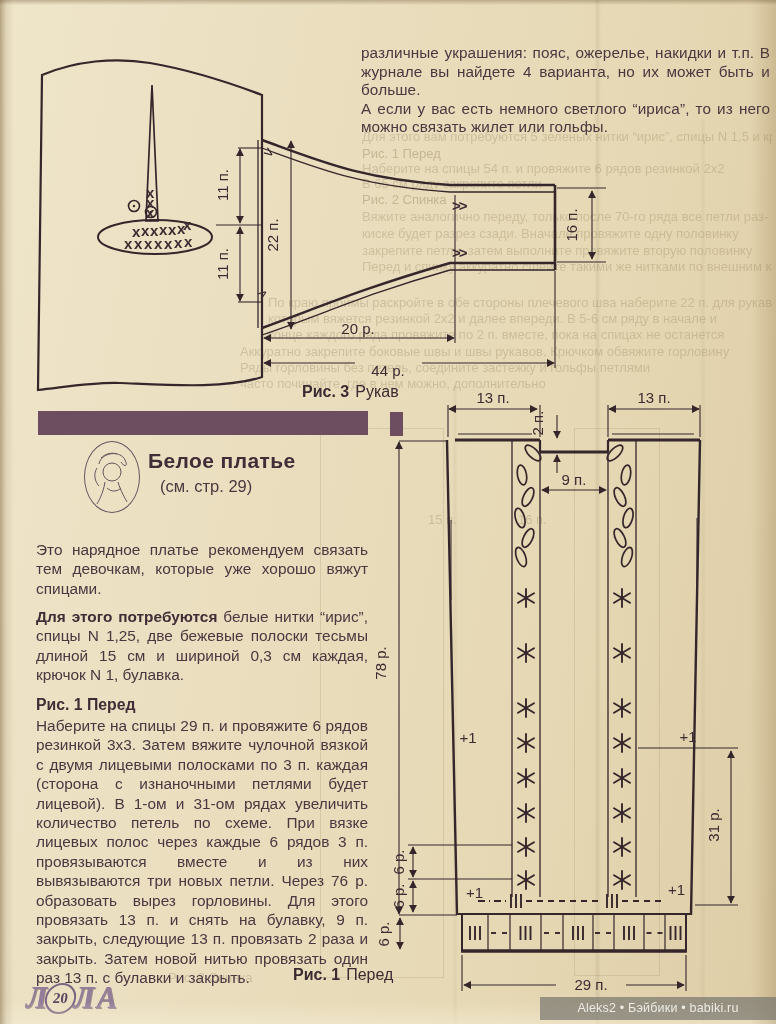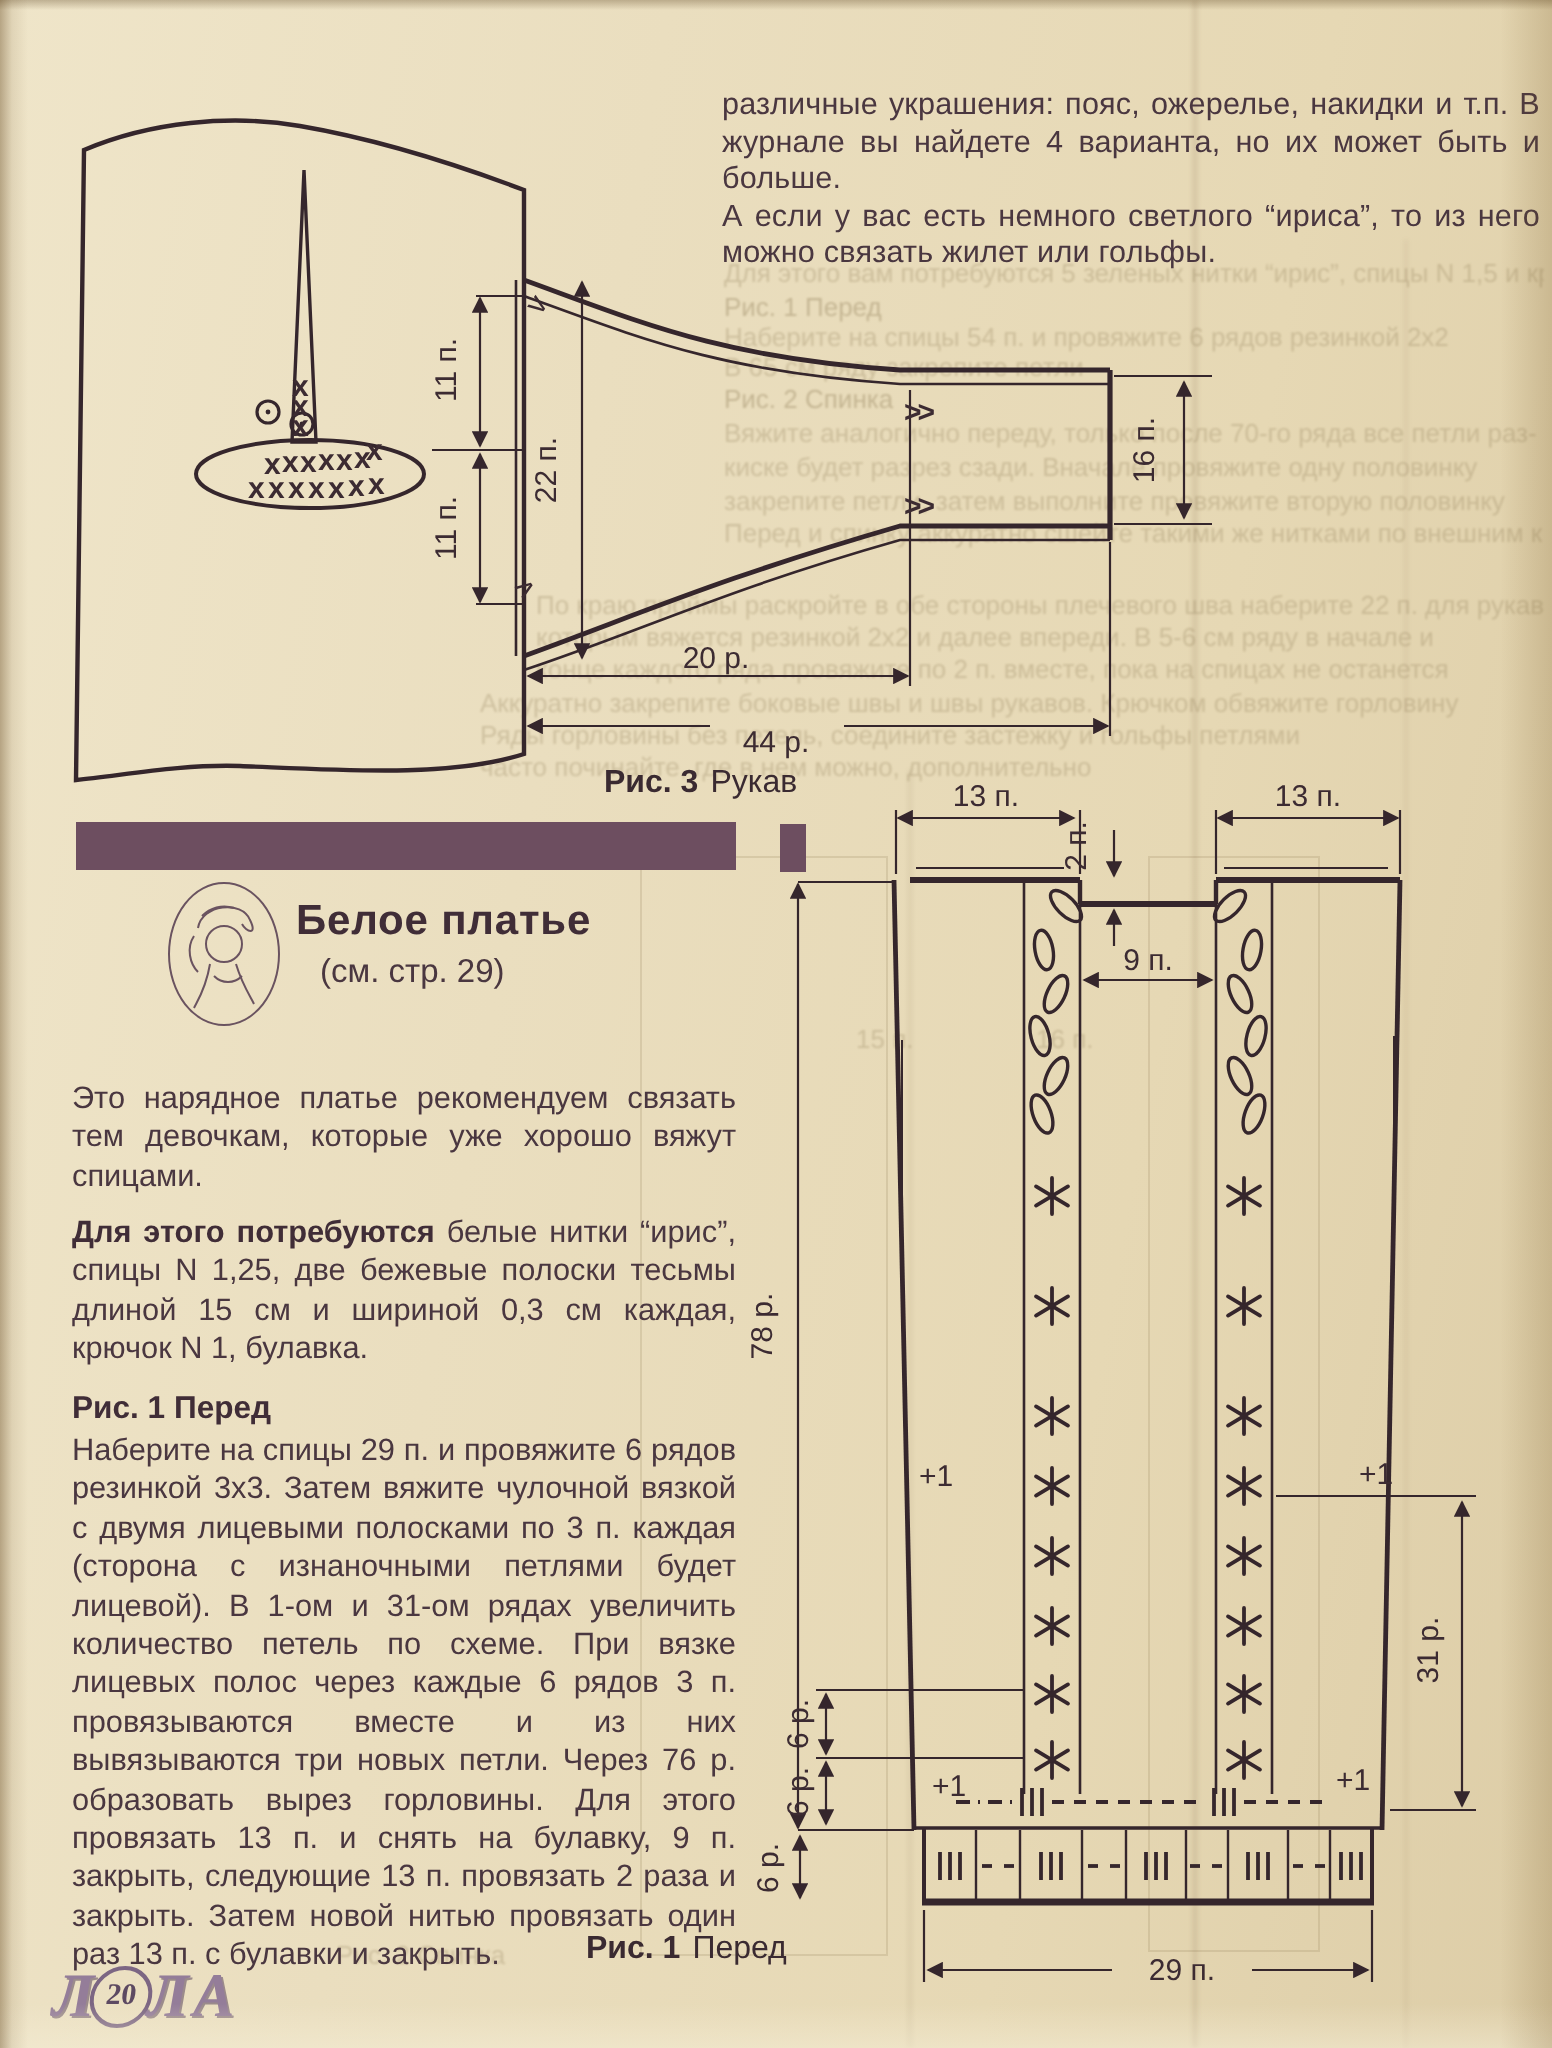--- a/index.html
+++ b/index.html
@@ -348,14 +348,15 @@
     <span class="pre">Рис. 1</span><span>Перед</span>
   </div>
 
   <div class="mag-logo">
     <span>Л</span>
       <span class="page-circle">
         <span>20</span>
       </span>
       <span>ЛА</span>
   </div>
+  <div class="watermark">Aleks2 • Бэйбики • babiki.ru</div>
 
 </div>
 
 </body></html>

